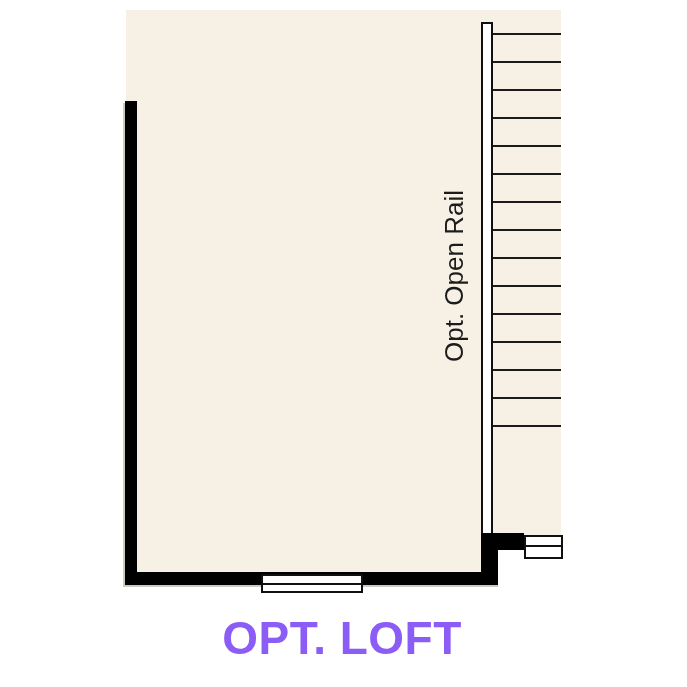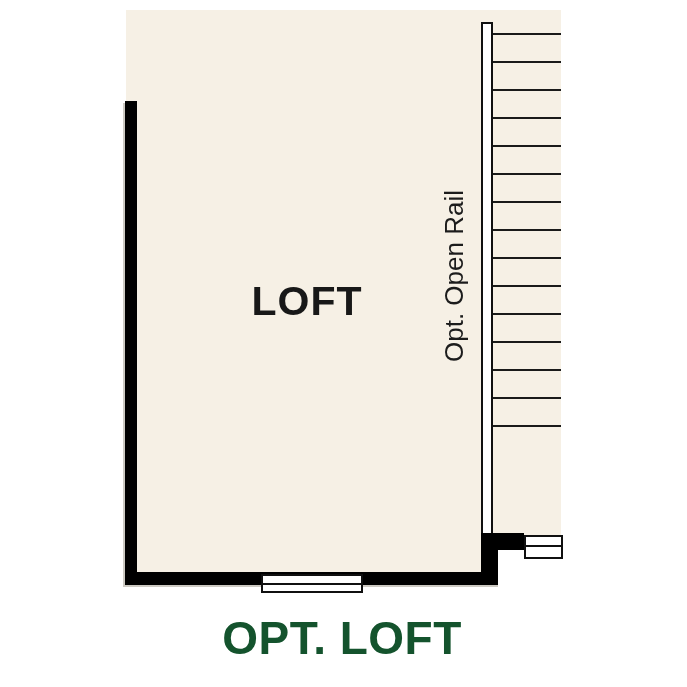--- a/index.html
+++ b/index.html
@@ -43,21 +43,21 @@
   .loft-label{
     left:307px;top:301px;transform:translate(-50%,-50%);
     font-size:41px;font-weight:bold;letter-spacing:1px;color:#181818;white-space:nowrap;
   }
   .rail-label{
     left:454px;top:276px;transform:translate(-50%,-50%) rotate(-90deg);
     font-size:26px;font-weight:normal;color:#1c1c1c;white-space:nowrap;
   }
   .caption{
     left:342px;top:638px;transform:translate(-50%,-50%);
-    font-size:46px;font-weight:bold;letter-spacing:0.5px;color:#14532d;white-space:nowrap;
+    font-size:46px;font-weight:bold;letter-spacing:0.5px;color:#8b5cf6;white-space:nowrap;
   }
 </style>
 </head>
 <body>
 
 <div class="abs" style="left:0;top:0;width:687px;height:687px;">
 
   <div class="abs floor loft-floor"></div>
   <div class="abs floor stairs-floor"></div>
 
@@ -87,17 +87,16 @@
   <div class="abs wall wall-corner-stub"></div>
 
   <div class="abs step">
     <div class="step-divider"></div>
   </div>
 
   <div class="abs window">
     <div class="window-divider"></div>
   </div>
 
-  <div class="abs loft-label">LOFT</div>
   <div class="abs rail-label">Opt. Open Rail</div>
   <div class="abs caption">OPT. LOFT</div>
 
 </div>
 
 </body></html>

